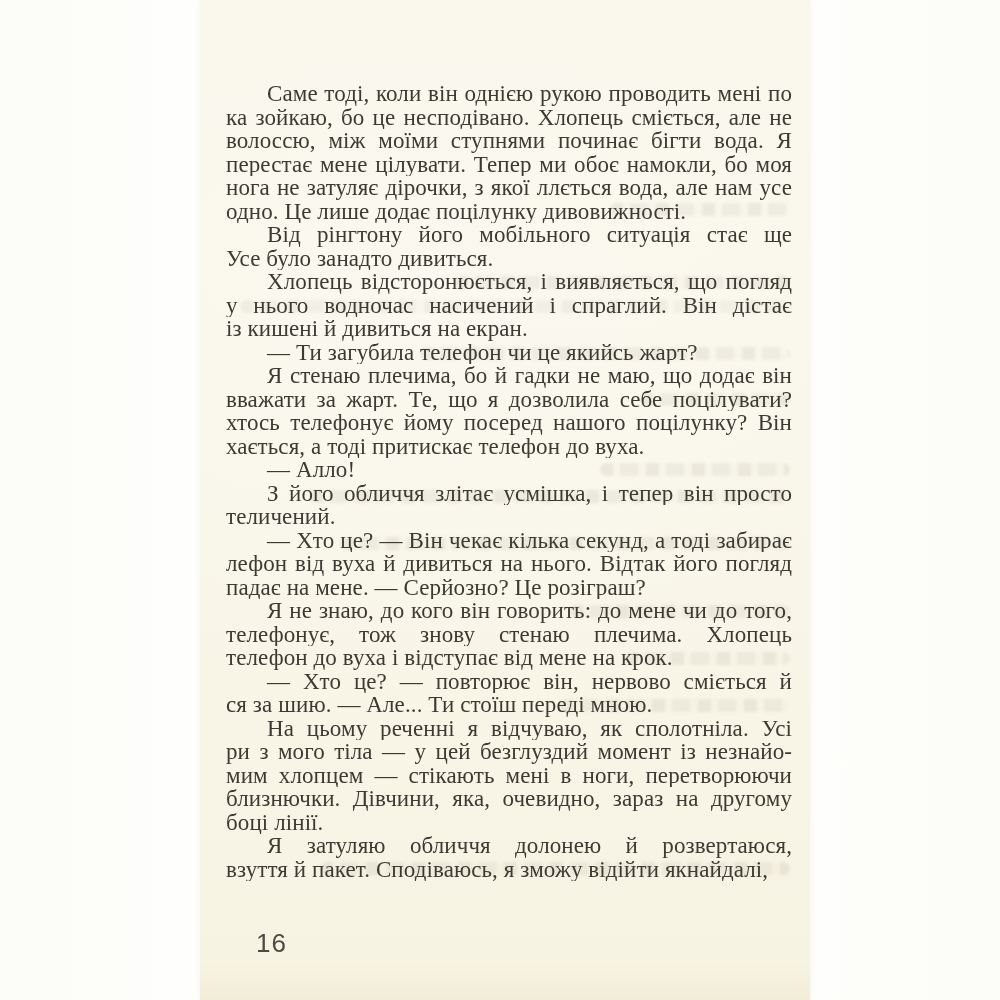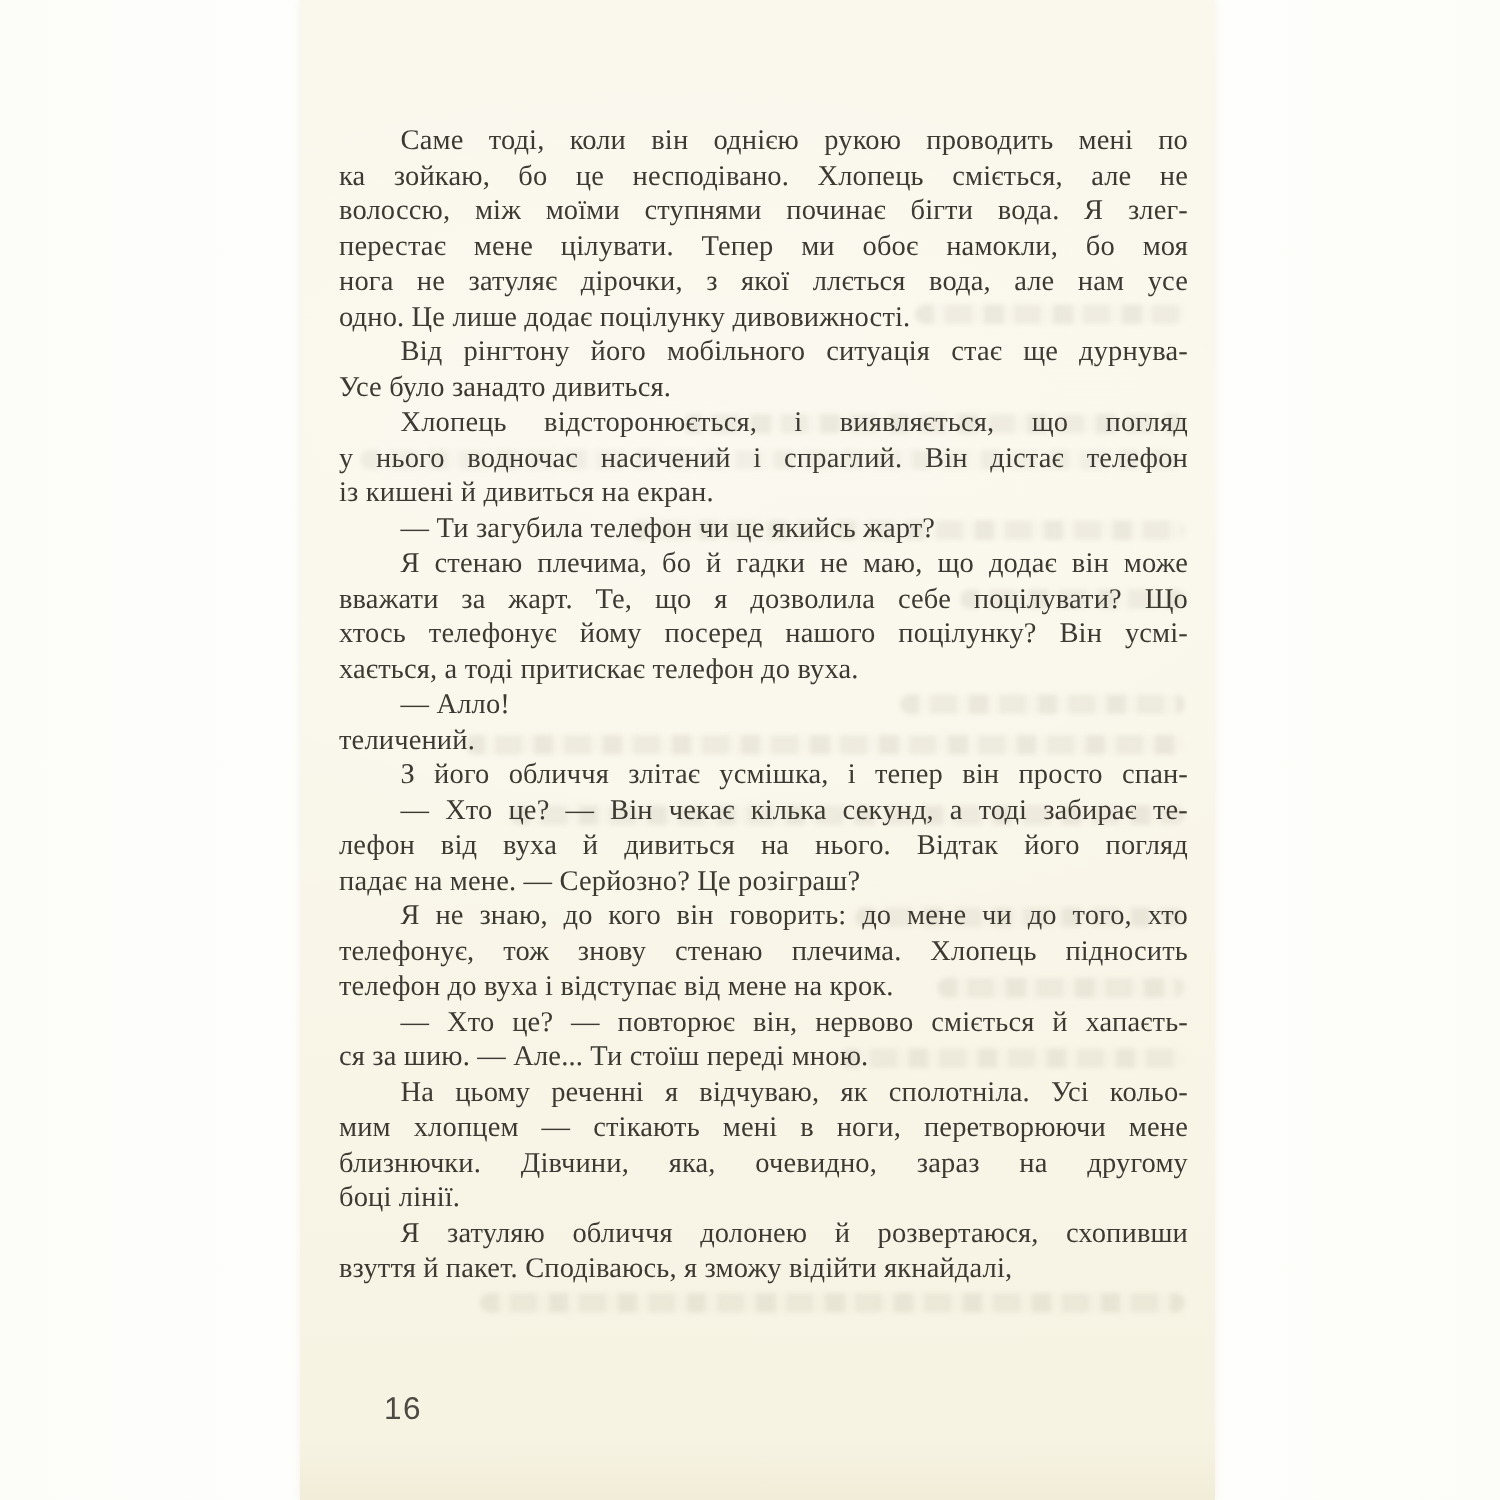--- a/index.html
+++ b/index.html
@@ -42,21 +42,21 @@
       rgba(125,118,100,0.04) 38px, rgba(125,118,100,0.04) 46px);
     filter: blur(1.6px);
     opacity: 0.55;
   }
   .text-block {
     position: absolute;
     left: 26px;
     top: 82px;
     width: 566px;
     color: #3d3a33;
-    font-size: 19px;
+    font-size: 23px;
     letter-spacing: 0.1px;
   }
   .para {
     margin: 0;
   }
   .line {
     line-height: 23.5px;
     height: 23.5px;
     overflow: hidden;
     text-align: justify;
@@ -68,21 +68,21 @@
     font-family: Liberation Serif, serif;
   }
   .line.first {
     text-indent: 41px;
   }
   .page-number {
     position: absolute;
     left: 56px;
     top: 928px;
     font-family: "Liberation Sans", "DejaVu Sans", sans-serif;
-    font-size: 21px;
+    font-size: 26px;
     letter-spacing: 1px;
     color: #4c4a43;
   }
 </style>
 </head>
 <body>
 
 <div class="scan-surround"></div>
 
 <div class="page">
@@ -124,39 +124,40 @@
       <div class="para">
         <div class="line first">Я стенаю плечима, бо й гадки не маю, що додає він може</div>
         <div class="line">вважати за жарт. Те, що я дозволила себе поцілувати? Що</div>
         <div class="line">хтось телефонує йому посеред нашого поцілунку? Він усмі-</div>
         <div class="line last">хається, а тоді притискає телефон до вуха.</div>
       </div>
       <div class="para">
         <div class="line first last">— Алло!</div>
       </div>
       <div class="para">
+        <div class="line first">З його обличчя злітає усмішка, і тепер він просто спан-</div>
         <div class="line last">теличений.</div>
-        <div class="line first">З його обличчя злітає усмішка, і тепер він просто спан-</div>
       </div>
       <div class="para">
         <div class="line first">— Хто це? — Він чекає кілька секунд, а тоді забирає те-</div>
         <div class="line">лефон від вуха й дивиться на нього. Відтак його погляд</div>
         <div class="line last">падає на мене. — Серйозно? Це розіграш?</div>
       </div>
       <div class="para">
         <div class="line first">Я не знаю, до кого він говорить: до мене чи до того, хто</div>
         <div class="line">телефонує, тож знову стенаю плечима. Хлопець підносить</div>
         <div class="line last">телефон до вуха і відступає від мене на крок.</div>
       </div>
       <div class="para">
         <div class="line first">— Хто це? — повторює він, нервово сміється й хапаєть-</div>
         <div class="line last">ся за шию. — Але... Ти стоїш переді мною.</div>
       </div>
       <div class="para">
         <div class="line first">На цьому реченні я відчуваю, як сполотніла. Усі кольо-</div>
+        <div class="line">ри з мого тіла — у цей безглуздий момент із незнайо-</div>
         <div class="line">мим хлопцем — стікають мені в ноги, перетворюючи мене</div>
         <div class="line">близнючки. Дівчини, яка, очевидно, зараз на другому</div>
         <div class="line last">боці лінії.</div>
       </div>
       <div class="para">
         <div class="line first">Я затуляю обличчя долонею й розвертаюся, схопивши</div>
         <div class="line last">взуття й пакет. Сподіваюсь, я зможу відійти якнайдалі,</div>
       </div>
     </div>
 

